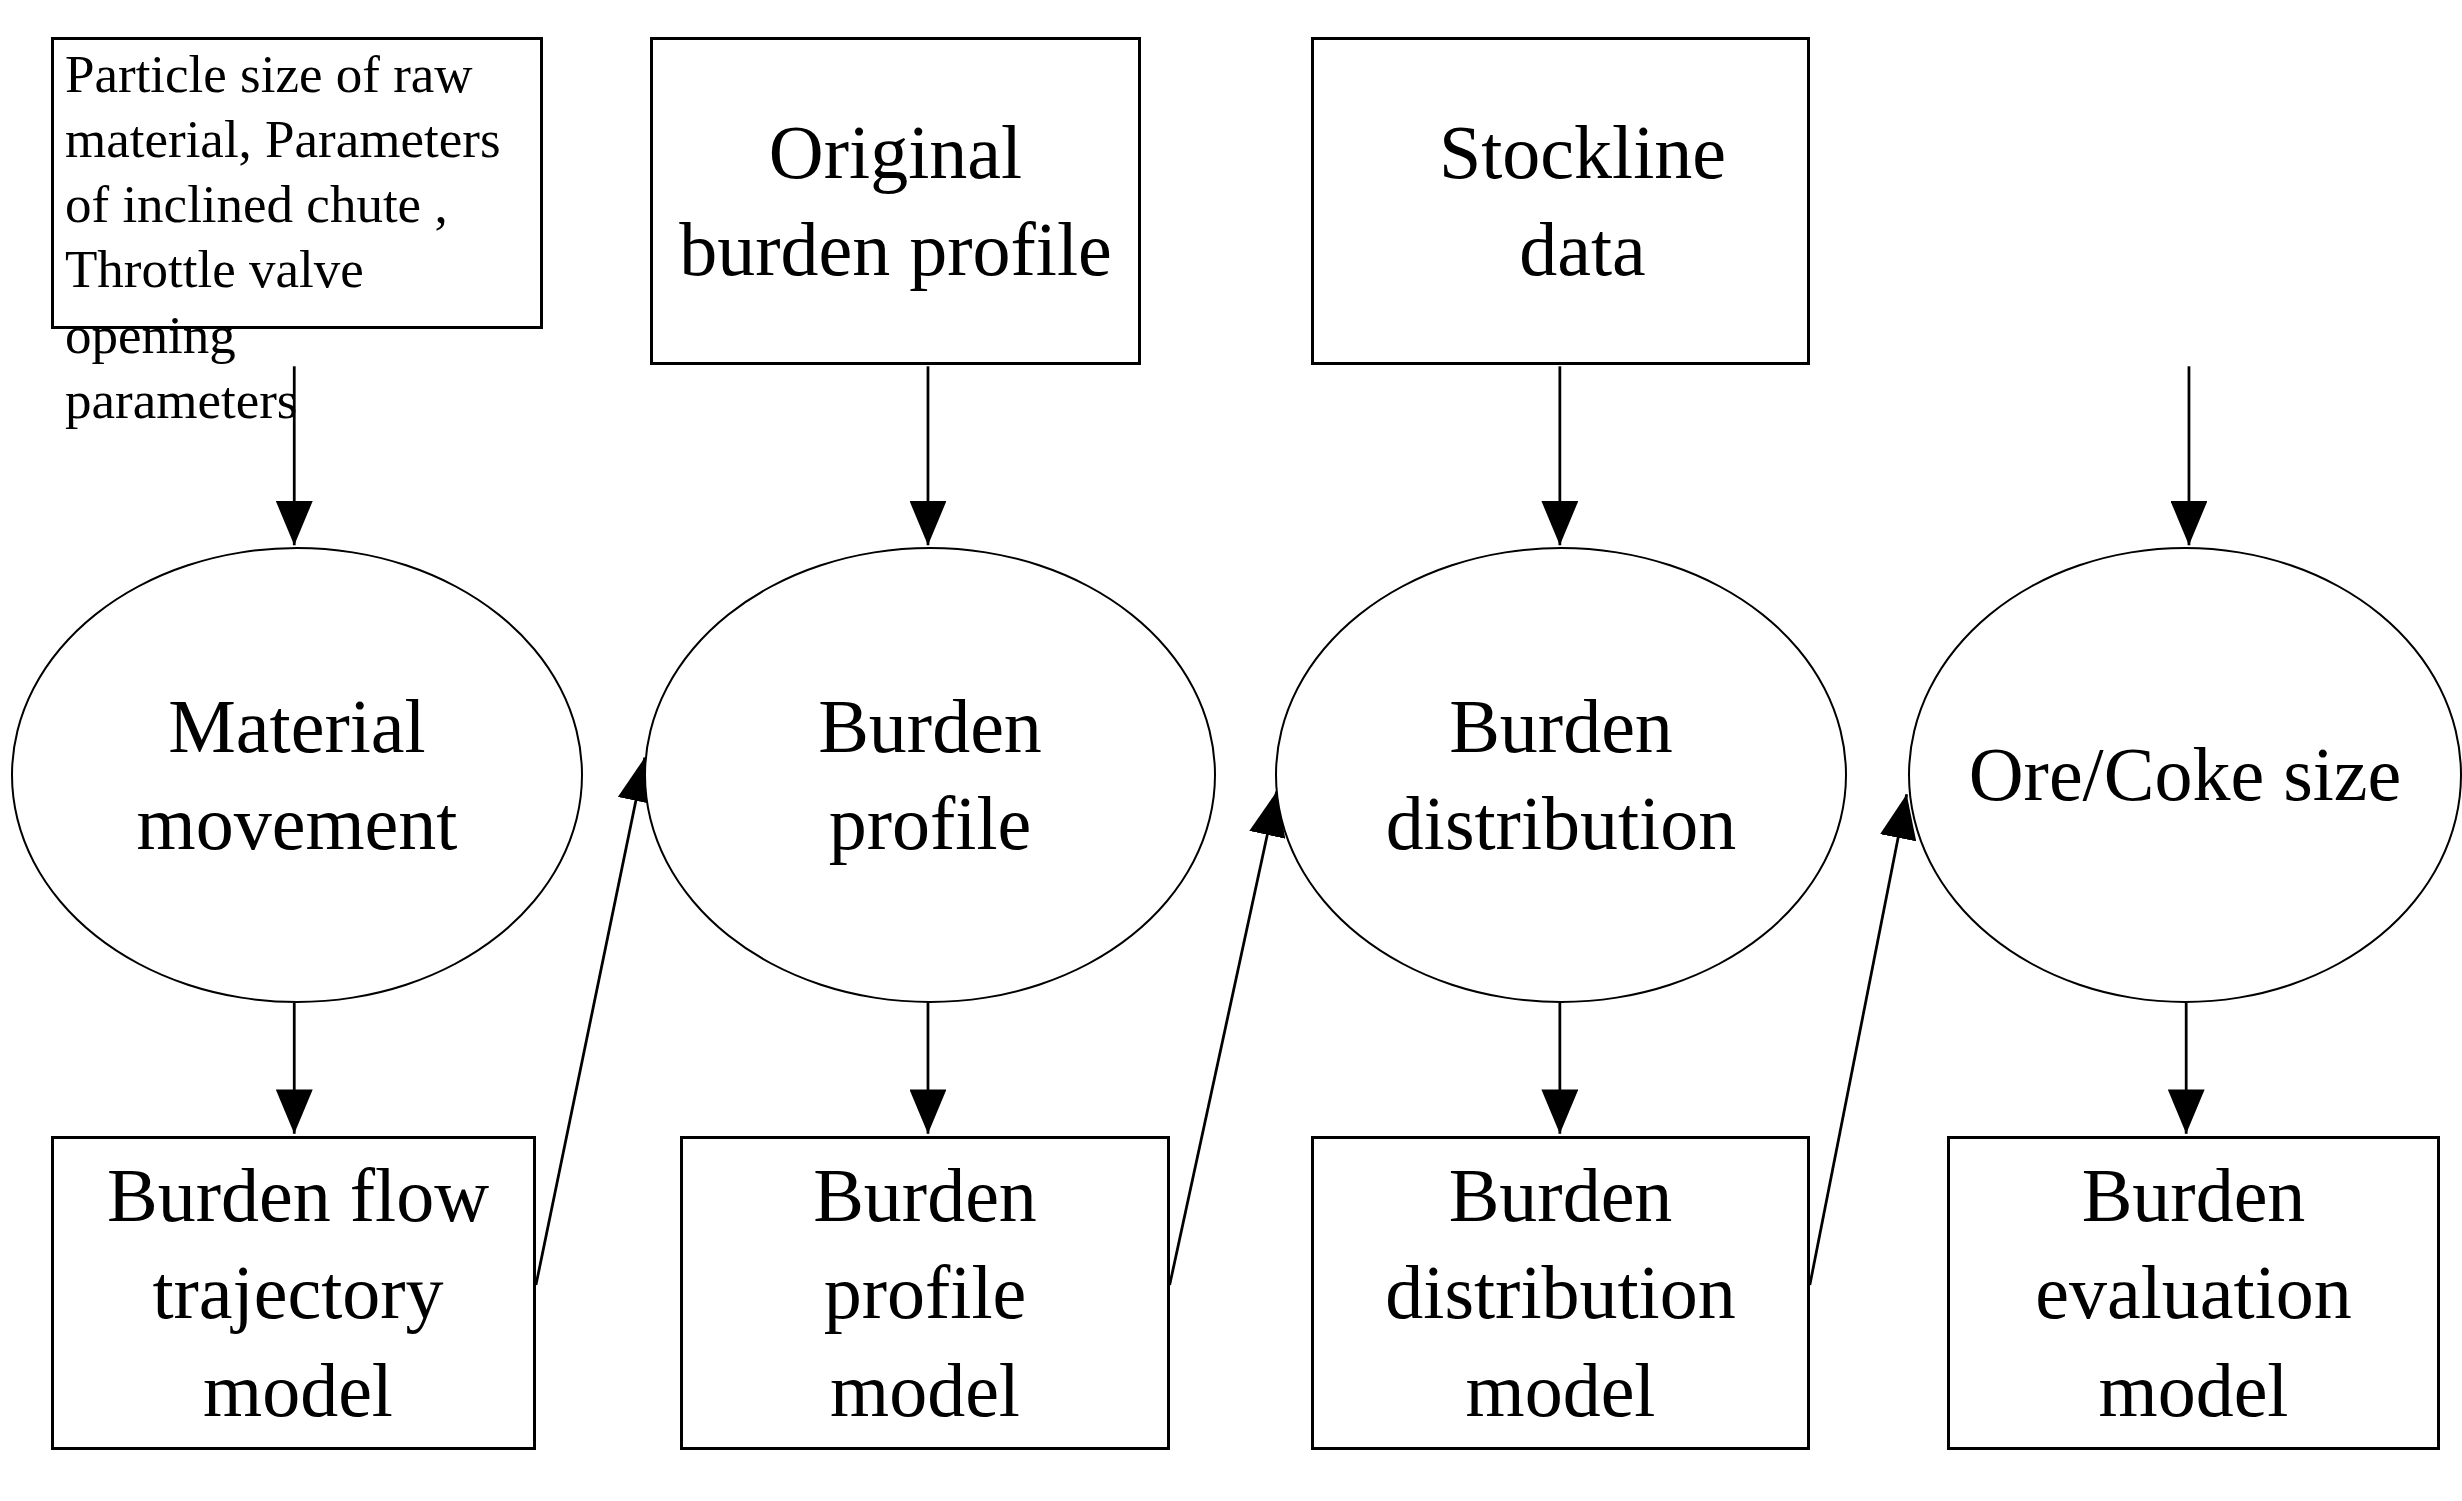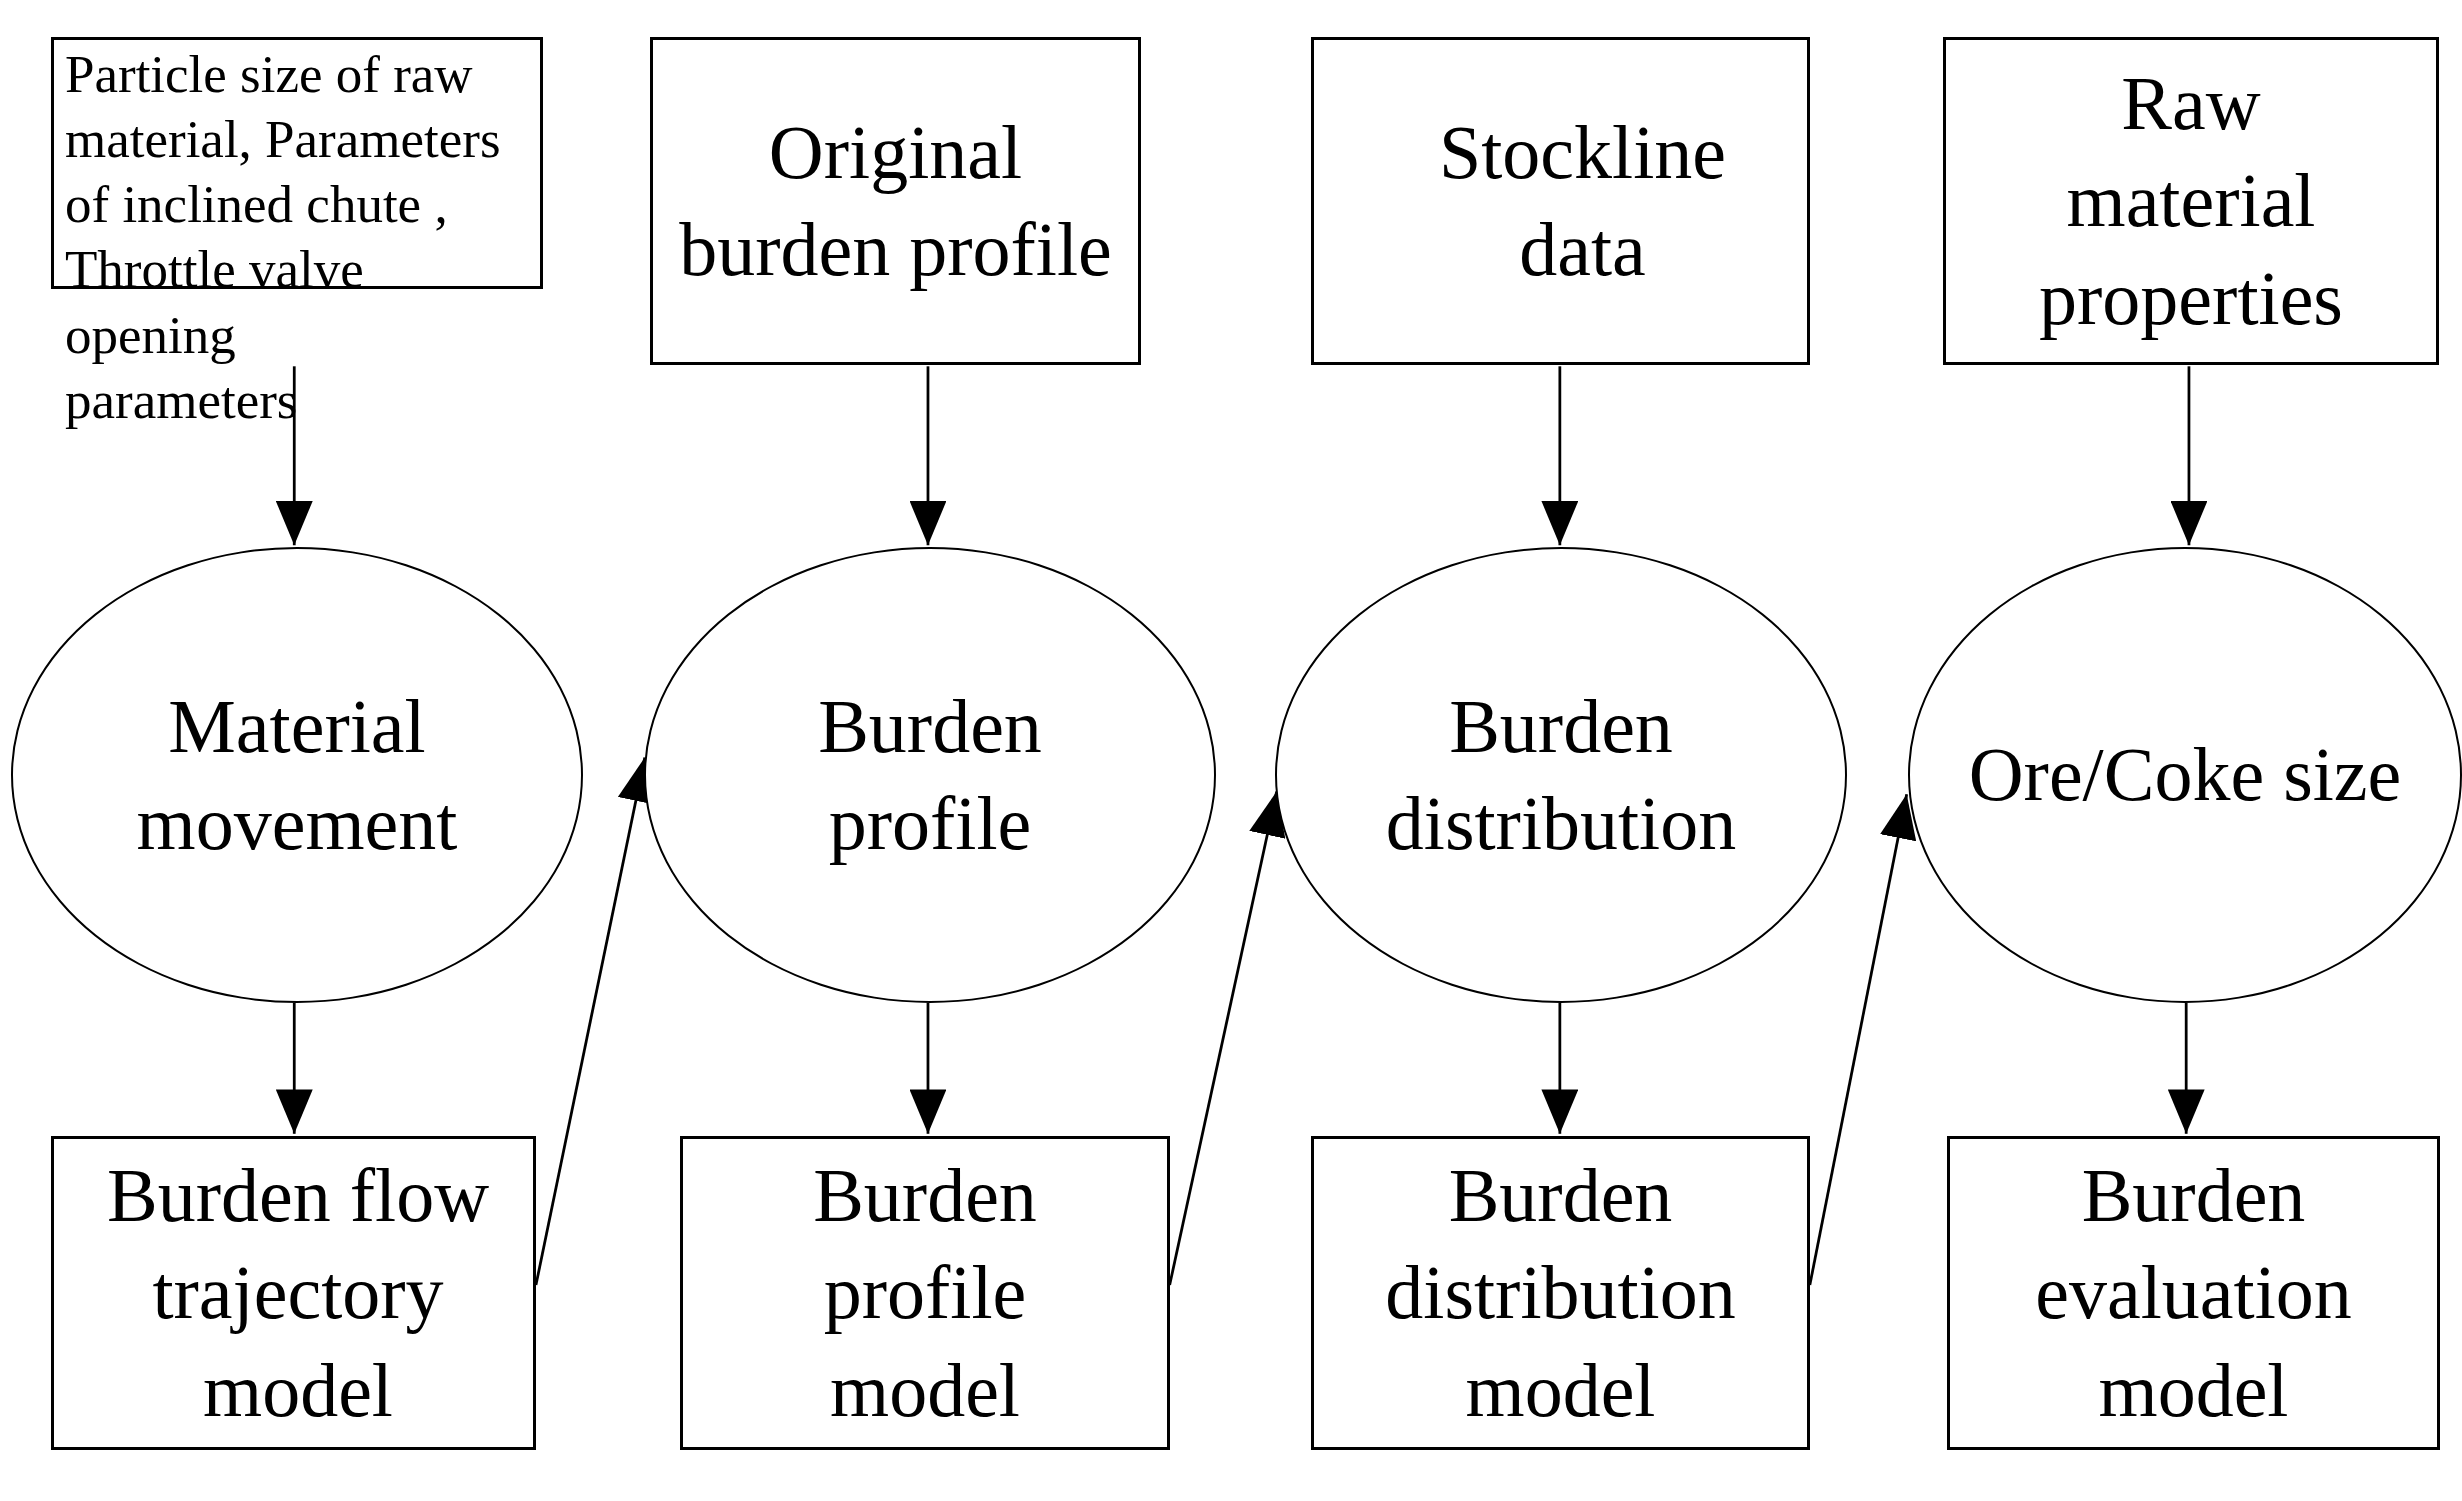--- a/index.html
+++ b/index.html
@@ -80,43 +80,38 @@
     <line x1="319" y1="1087" x2="319" y2="1229" marker-end="url(#ah)"></line>
     <line x1="1006" y1="1087" x2="1006" y2="1229" marker-end="url(#ah)"></line>
     <line x1="1691" y1="1087" x2="1691" y2="1229" marker-end="url(#ah)"></line>
     <line x1="2370" y1="1087" x2="2370" y2="1229" marker-end="url(#ah)"></line>
 
     <line x1="581" y1="1393" x2="699" y2="821" marker-end="url(#ah)"></line>
     <line x1="1268" y1="1393" x2="1384" y2="858" marker-end="url(#ah)"></line>
     <line x1="1962" y1="1393" x2="2067" y2="861" marker-end="url(#ah)"></line>
   </svg>
 
-  <div class="node rect small-align" style="left:51px; top:37px; width:492px; height:252px;">
+  <div class="node rect small-align" style="left:51px; top:37px; width:492px; height:292px;">
     <div class="label small">Particle size of raw
 material, Parameters
 of inclined chute ,
 Throttle valve opening
 parameters</div>
   </div>
 
   <div class="node rect" style="left:650px; top:37px; width:491px; height:328px;">
     <div class="label">Original
 burden profile</div>
   </div>
 
   <div class="node rect" style="left:1311px; top:37px; width:499px; height:328px;padding-left:44px;">
     <div class="label">Stockline
 data</div>
   </div>
 
-  <div class="node rect" style="left:1943px; top:37px; width:496px; height:328px;">
-    <div class="label">Raw
-material
-properties</div>
-  </div>
 
   <div class="node ellipse" style="left:11px; top:547px; width:572px; height:456px;">
     <div class="label">Material
 movement</div>
   </div>
 
   <div class="node ellipse" style="left:644px; top:547px; width:572px; height:456px;">
     <div class="label">Burden
 profile</div>
   </div>

